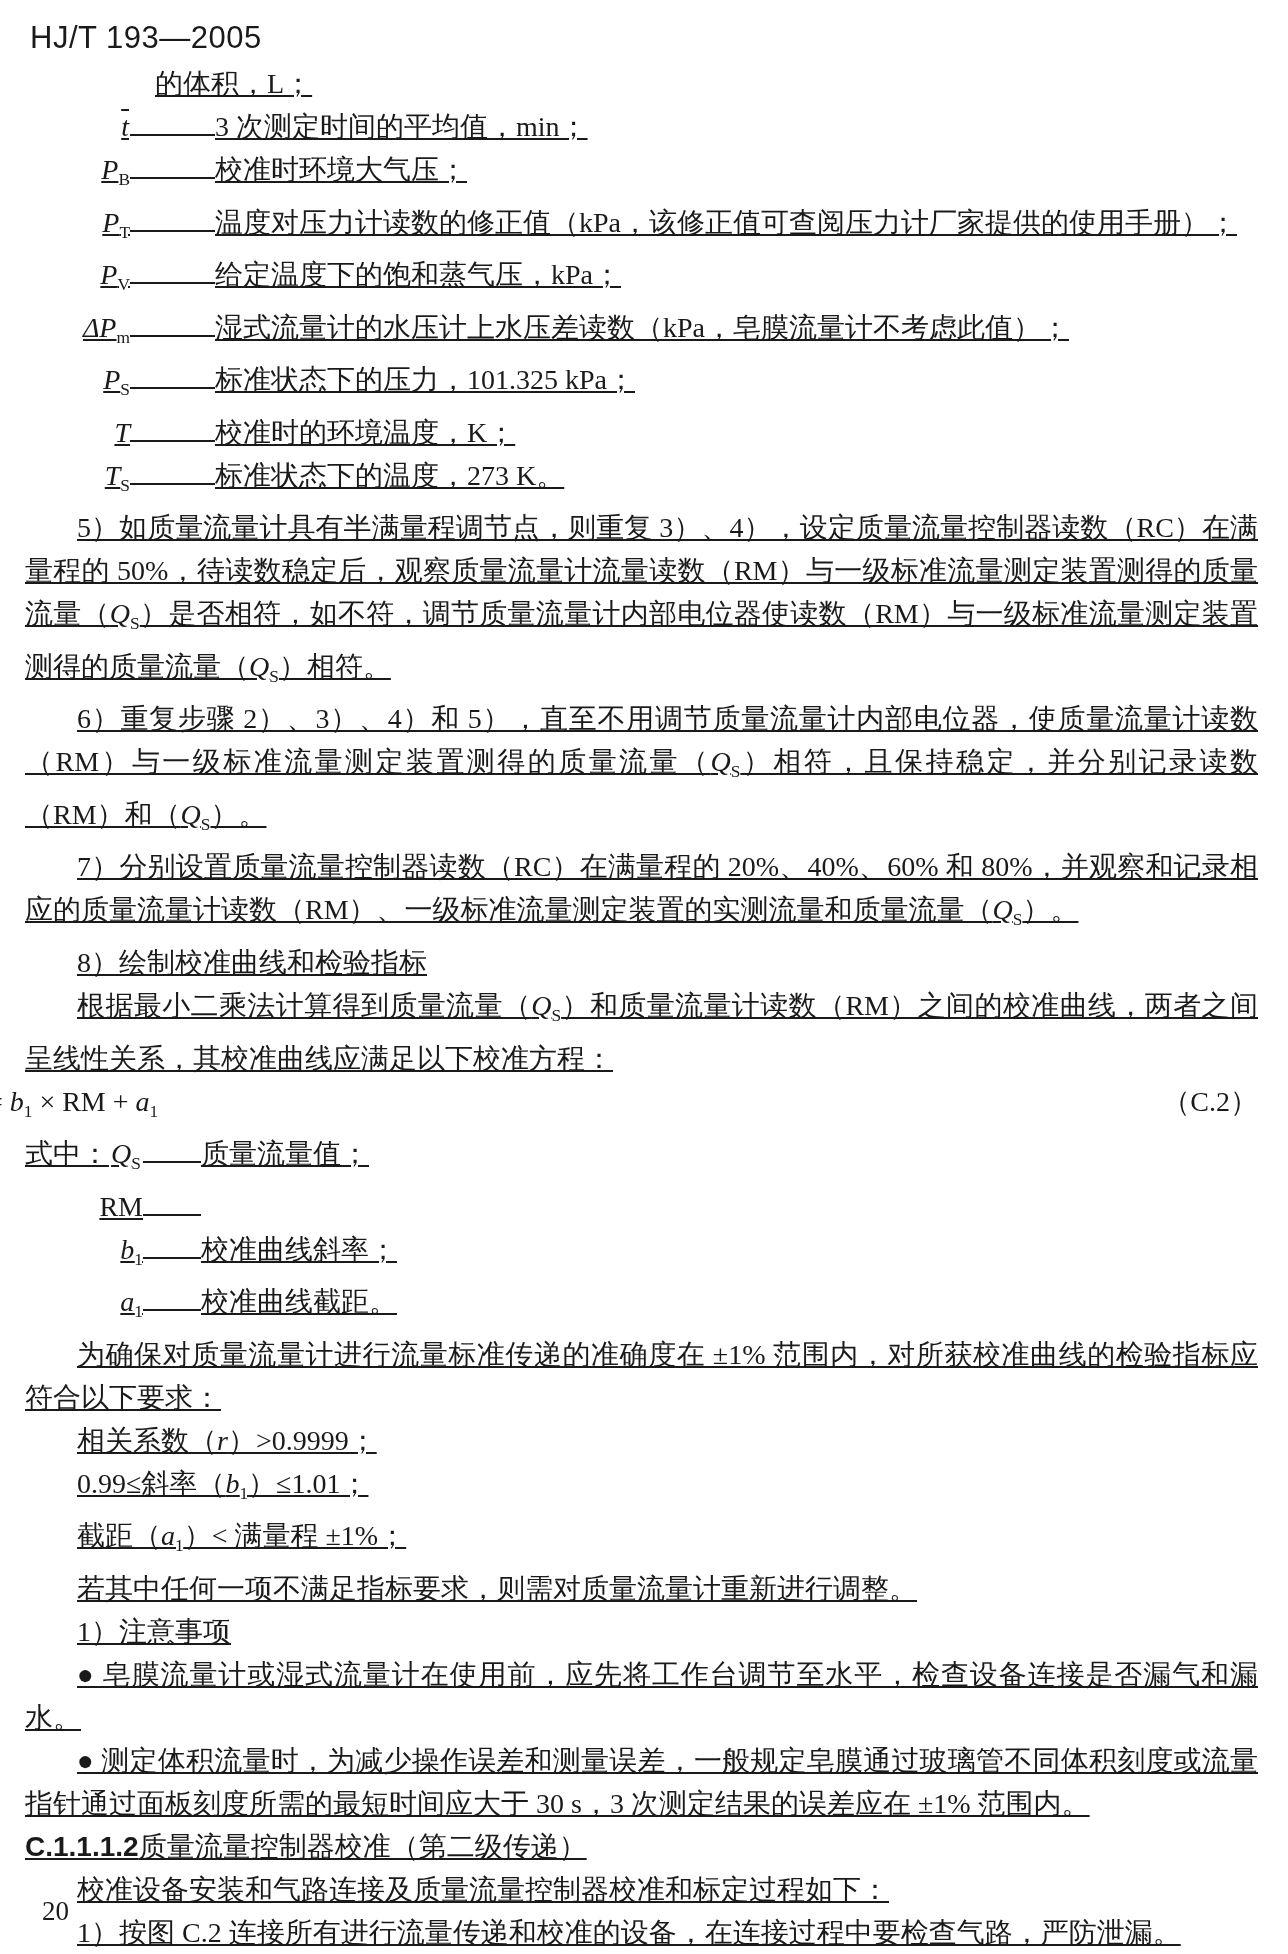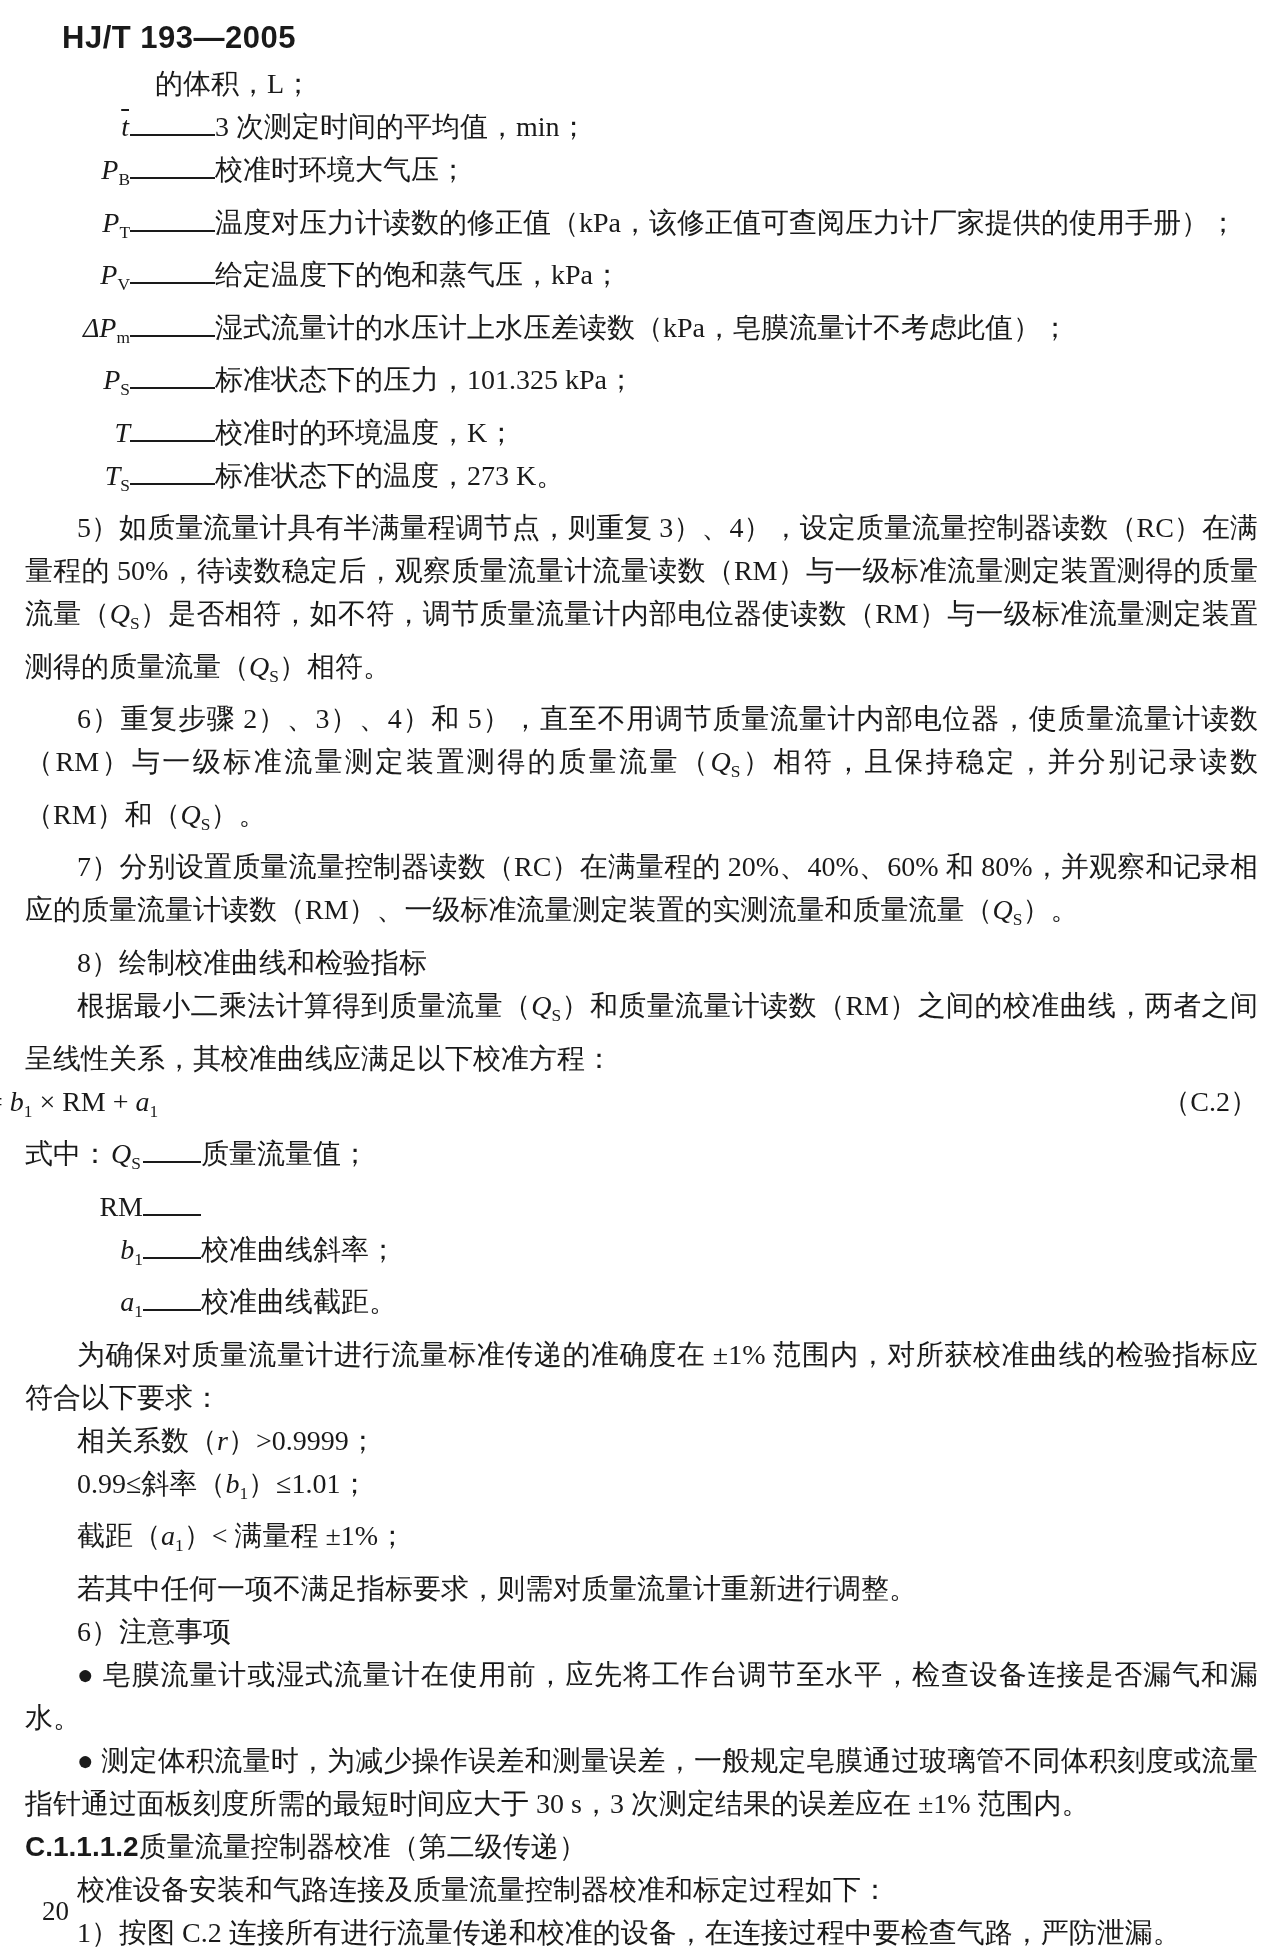--- a/index.html
+++ b/index.html
@@ -10,27 +10,27 @@
     color:#1a1a1a;
     font-family:"Liberation Serif","DejaVu Serif",serif;
     font-size:28px;
     line-height:43px;
     overflow:hidden;
     margin:0 auto;
   }
   .doc-header{
     position:absolute;left:30px;top:20px;
     font-family:"Liberation Sans","DejaVu Sans",sans-serif;
-    font-weight:bold;font-size:31px;line-height:36px;
+    font-weight:normal;font-size:31px;line-height:36px;
     letter-spacing:0.5px;
-    margin-left:32px;
   }
   .body-text{
     position:absolute;left:25px;top:62px;width:1233px;
     text-align:justify;
+    text-decoration:underline;
   }
   p{margin:0;padding:0;}
   .cont{text-indent:130px;}
   .para{text-indent:52px;}
   
   .def-row{display:flex;align-items:baseline;}
   .def-term{flex:0 0 105px;text-align:right;white-space:nowrap;}
   .dash{flex:0 0 85px;height:0;border-top:2.5px solid #1a1a1a;margin-bottom:12px;}
   .def-text{flex:1 1 auto;text-align:left;}
   
@@ -135,21 +135,21 @@
       <span class="w-term"><span class="st-i">a</span><span class="st-s">1</span></span>
       <span class="w-dash"></span>
       <span class="w-text"><span>校准曲线截距。</span></span>
     </div>
 
     <p class="para"><span>为确保对质量流量计进行流量标准传递的准确度在 ±1% 范围内，对所获校准曲线的检验指标应符合以下要求：</span></p>
     <p class="para"><span>相关系数（</span><span class="st-i">r</span><span>）&gt;0.9999；</span></p>
     <p class="para"><span>0.99≤斜率（</span><span class="st-i">b</span><span class="st-s">1</span><span>）≤1.01；</span></p>
     <p class="para"><span>截距（</span><span class="st-i">a</span><span class="st-s">1</span><span>）&lt; 满量程 ±1%；</span></p>
     <p class="para"><span>若其中任何一项不满足指标要求，则需对质量流量计重新进行调整。</span></p>
-    <p class="para"><span>6）注意事项</span></p>
+    <p class="para"><span>1）注意事项</span></p>
     <p class="para"><span>● 皂膜流量计或湿式流量计在使用前，应先将工作台调节至水平，检查设备连接是否漏气和漏水。</span></p>
     <p class="para"><span>● 测定体积流量时，为减少操作误差和测量误差，一般规定皂膜通过玻璃管不同体积刻度或流量指针通过面板刻度所需的最短时间应大于 30 s，3 次测定结果的误差应在 ±1% 范围内。</span></p>
 
     <p class="c-head">
       <span class="c-num">C.1.1.1.2</span><span>质量流量控制器校准（第二级传递）</span>
     </p>
 
     <p class="para"><span>校准设备安装和气路连接及质量流量控制器校准和标定过程如下：</span></p>
     <p class="para"><span>1）按图 C.2 连接所有进行流量传递和校准的设备，在连接过程中要检查气路，严防泄漏。</span></p>
     <p class="para"></p>

